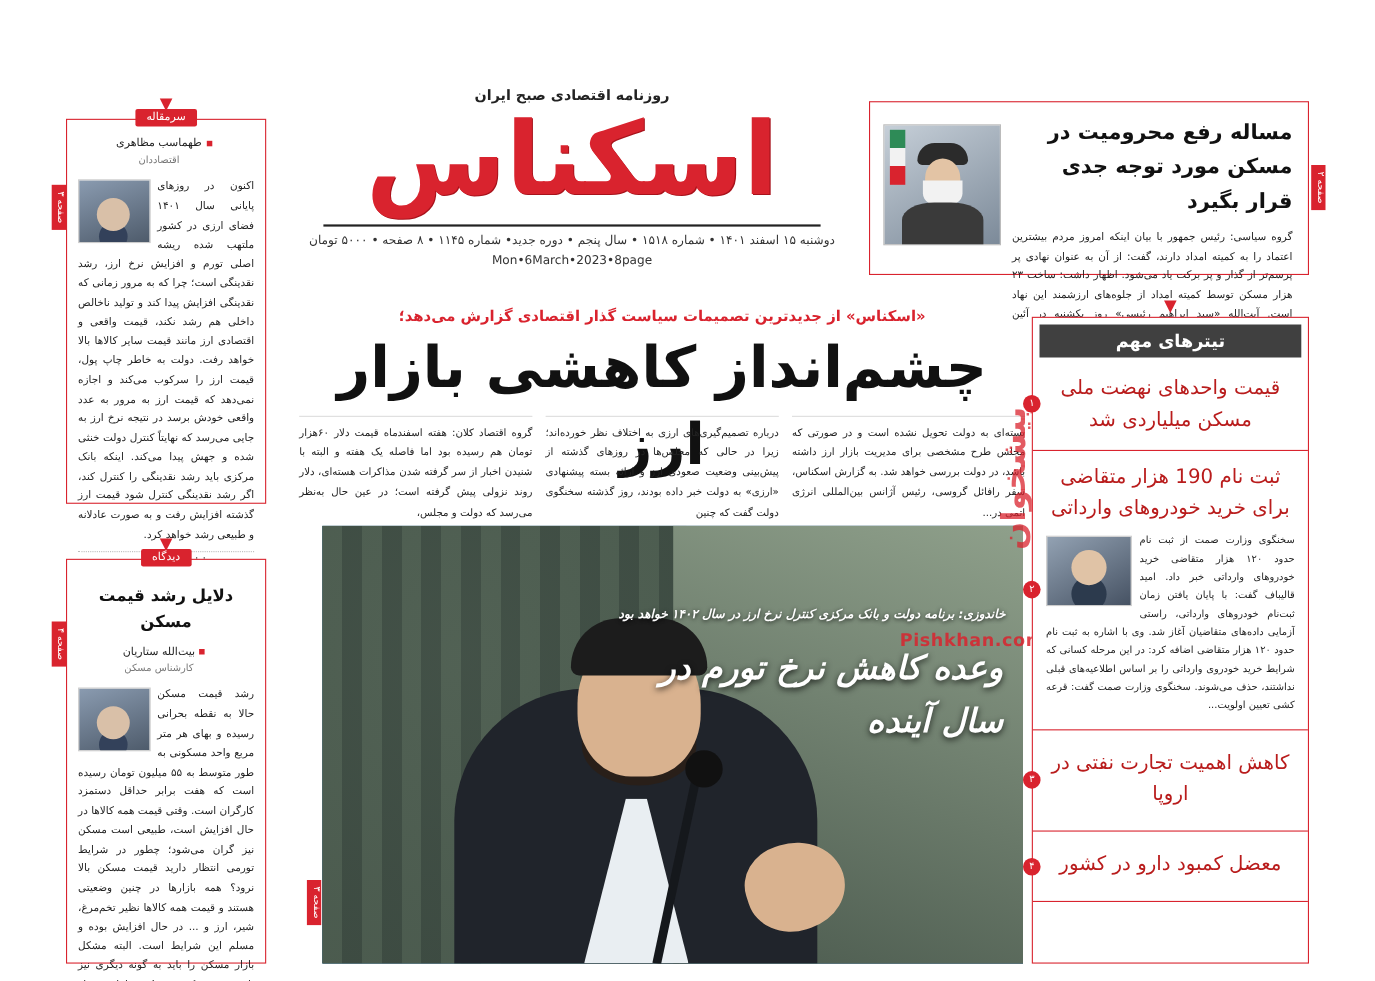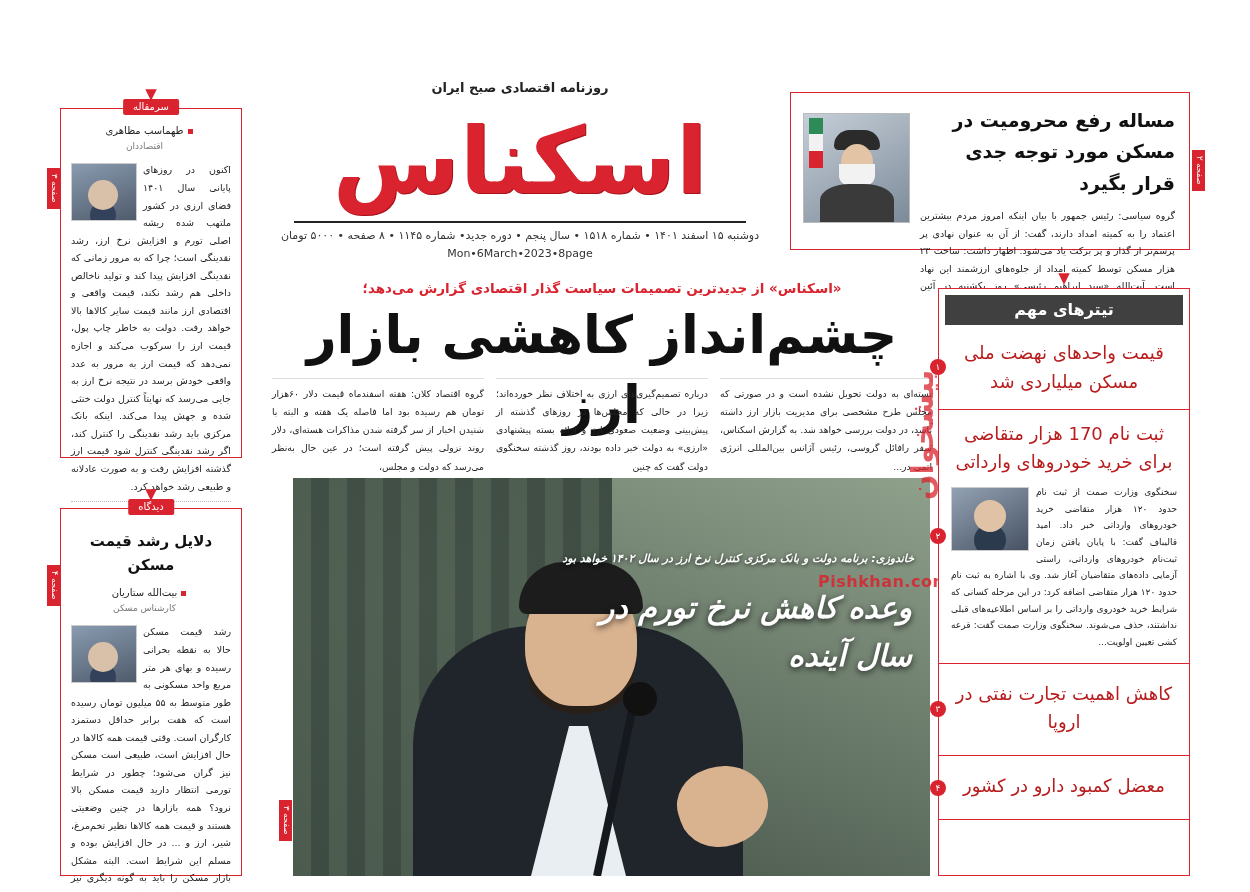--- a/index.html
+++ b/index.html
@@ -32,21 +32,21 @@
     height: 175px;
     text-align: center;
   }
   .masthead-title {
     font-family: "DejaVu Sans", sans-serif;
     font-size: 92px;
     font-weight: bold;
     color: #d9232e;
     letter-spacing: -2px;
     line-height: 1.05;
-    margin-top: 19px;
+    margin-top: 2px;
     text-shadow: 1px 1px 0 #a8121b;
   }
   .masthead-sub {
     font-size: 13px;
     color: #222;
     margin-top: 2px;
     font-weight: bold;
   }
   .masthead-rule {
     border-top: 2px solid #222;
@@ -595,21 +595,21 @@
     <span class="titr-arrow">▼</span>
     <div class="titr-header">تیترهای مهم</div>
 
     <div class="titr-item" style="padding-top:14px;">
       <span class="titr-num">۱</span>
       <h3>قیمت واحدهای نهضت ملی مسکن میلیاردی شد</h3>
     </div>
 
     <div class="titr-item">
       <span class="titr-num">۲</span>
-      <h3>ثبت نام 170 هزار متقاضی برای خرید خودروهای وارداتی</h3>
+      <h3>ثبت نام 190 هزار متقاضی برای خرید خودروهای وارداتی</h3>
       <div class="body">
         <div class="titr-photo"></div>
         <span>سخنگوی وزارت صمت از ثبت نام حدود ۱۲۰ هزار متقاضی خرید خودروهای وارداتی خبر داد. امید قالیباف گفت: با پایان یافتن زمان ثبت‌نام خودروهای وارداتی، راستی آزمایی داده‌های متقاضیان آغاز شد. وی با اشاره به ثبت نام حدود ۱۲۰ هزار متقاضی اضافه کرد: در این مرحله کسانی که شرایط خرید خودروی وارداتی را بر اساس اطلاعیه‌های قبلی نداشتند، حذف می‌شوند. سخنگوی وزارت صمت گفت: قرعه کشی تعیین اولویت...</span>
       </div>
     </div>
 
     <div class="titr-item" style="padding:16px 12px 18px 12px;">
       <span class="titr-num">۳</span>
       <h3>کاهش اهمیت تجارت نفتی در اروپا</h3>
     </div>

